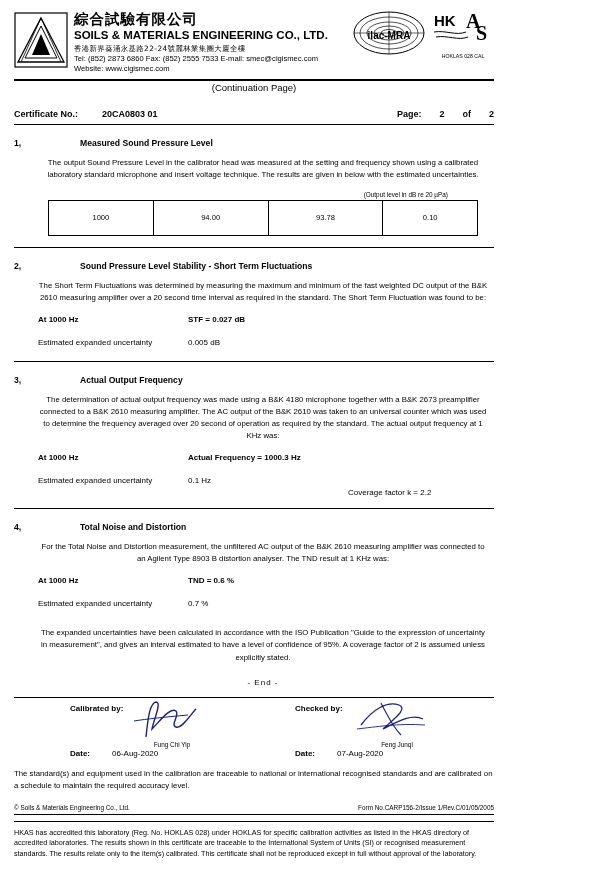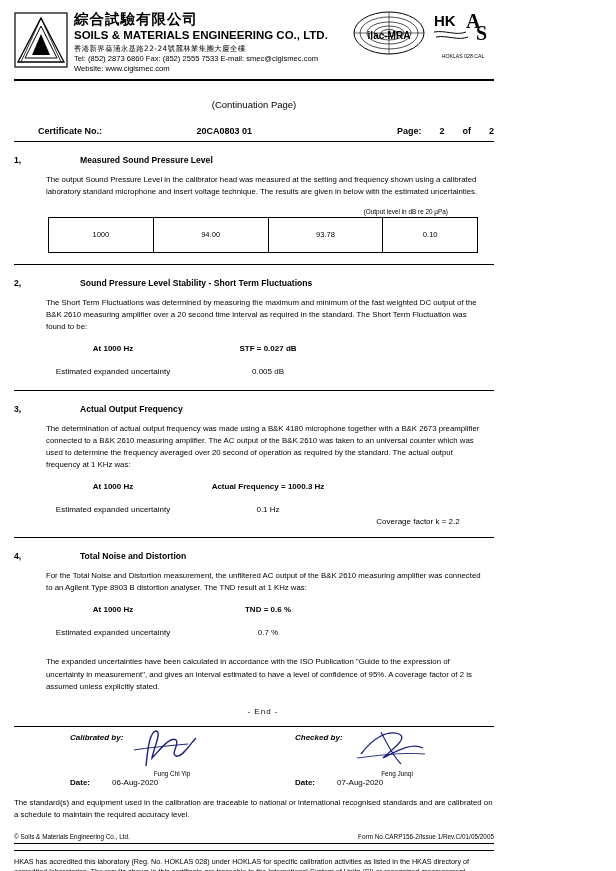--- a/index.html
+++ b/index.html
@@ -40,58 +40,58 @@
   .contact{font-size:7.6px;line-height:1.35;}
   .marks{flex:0 0 150px;display:flex;justify-content:flex-end;align-items:flex-start;gap:6px;padding-top:0px;}
   .ilac{width:74px;height:46px;position:relative;}
   .hkas{width:62px;height:50px;position:relative;}
   .hkas-txt{font-size:5.2px;text-align:center;line-height:1.15;margin-top:0px;}
   
   .title{
     text-align:center;font-size:17.5px;font-weight:bold;
     letter-spacing:.4px;margin-top:14px;
   }
-  .subtitle{text-align:center;font-size:9.5px;margin-top:18px;}
+  .subtitle{text-align:center;font-size:9.5px;margin-top:1px;}
   
   .certline{
     display:flex;align-items:baseline;
     margin-top:16px;font-size:9px;font-weight:bold;
-    border-bottom:1px solid #000;padding-bottom:5px;text-align:right;
+    border-bottom:1px solid #000;padding-bottom:5px;
   }
   .cl-label{width:88px;}
   .cl-value{flex:0 0 150px;}
   .cl-spacer{flex:1 1 auto;}
   .cl-page{display:flex;gap:18px;}
   
   .sec{margin-top:13px;}
   .sec-head{display:flex;font-size:8.6px;font-weight:bold;}
   .sec-num{width:24px;flex:0 0 24px;}
   .sec-title{flex:1 1 auto;padding-left:42px;}
   .sec-body{margin-left:24px;margin-right:6px;}
-  .para{font-size:7.8px;line-height:1.55;margin-top:9px;text-align:left;margin-left:8px;}
-  .rowline{display:flex;font-size:8px;margin-top:11px;text-align:center;}
+  .para{font-size:7.8px;line-height:1.55;margin-top:9px;text-align:center;}
+  .rowline{display:flex;font-size:8px;margin-top:11px;}
   .rl-a{width:150px;flex:0 0 150px;font-weight:bold;}
   .rl-b{width:150px;flex:0 0 160px;font-weight:bold;}
   .rl-c{flex:1 1 auto;font-weight:bold;margin-top:12px;}
   .rowline.norm .rl-a,.rowline.norm .rl-b,.rowline.norm .rl-c{font-weight:normal;}
   .hr{border-top:1px solid #000;margin-top:11px;}
   
   .tbl-note{font-size:6.4px;text-align:right;margin-top:10px;margin-right:40px;}
   table.res{
     border-collapse:collapse;margin:2px auto 0 auto;width:430px;
     font-size:7.6px;text-align:center;
   }
   table.res th,table.res td{border:1px solid #000;padding:3px 2px;font-weight:normal;}
   table.res th{height:36px;vertical-align:middle;line-height:1.35;}
   table.res td{height:28px;vertical-align:middle;}
   
   .signwrap{margin-top:10px;border-top:1px solid #000;padding-top:6px;}
   .signrow{display:flex;font-size:8px;padding-left:56px;}
   .sigcol{flex:0 0 225px;position:relative;}
-  .sig-label{font-weight:bold;font-style:italic;}
+  .sig-label{font-weight:bold;}
   .sigline{
     position:relative;height:30px;margin-top:-2px;
   }
   .sig-name{font-size:6.4px;text-align:center;width:120px;margin-left:42px;}
   .dateline{display:flex;font-size:8px;margin-top:1px;}
   .d-lab{font-weight:bold;width:42px;}
   .d-val{}
   .end-mark{text-align:center;font-size:8px;margin-top:14px;letter-spacing:1px;}
   
   .foot-note{font-size:7.8px;line-height:1.55;margin-top:10px;}

